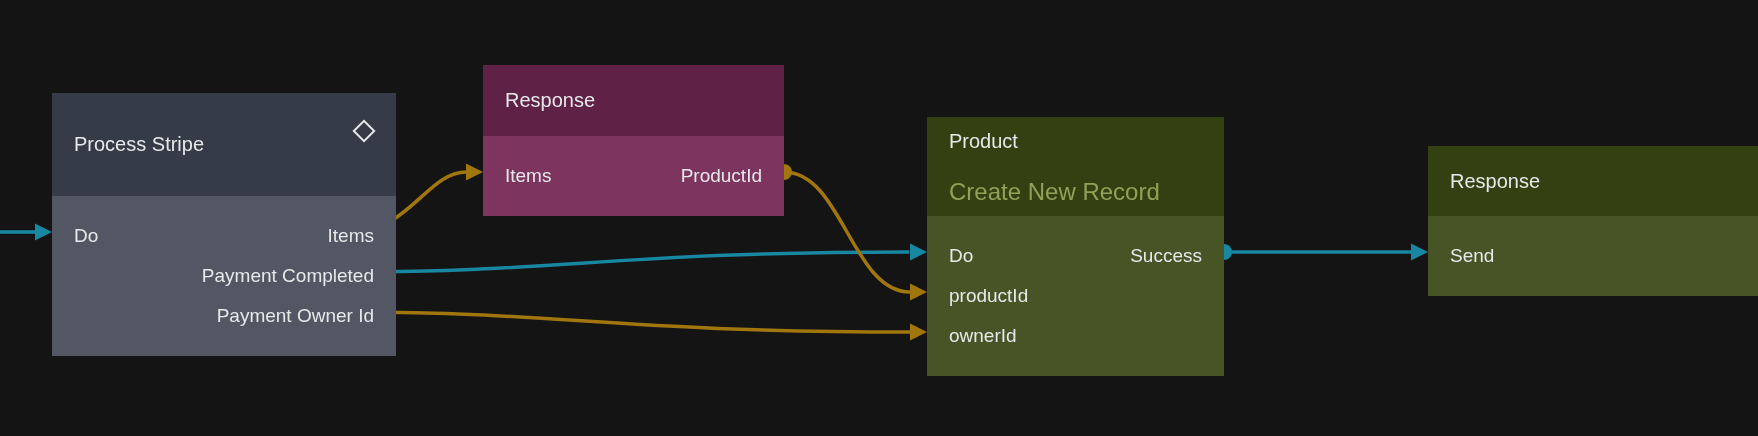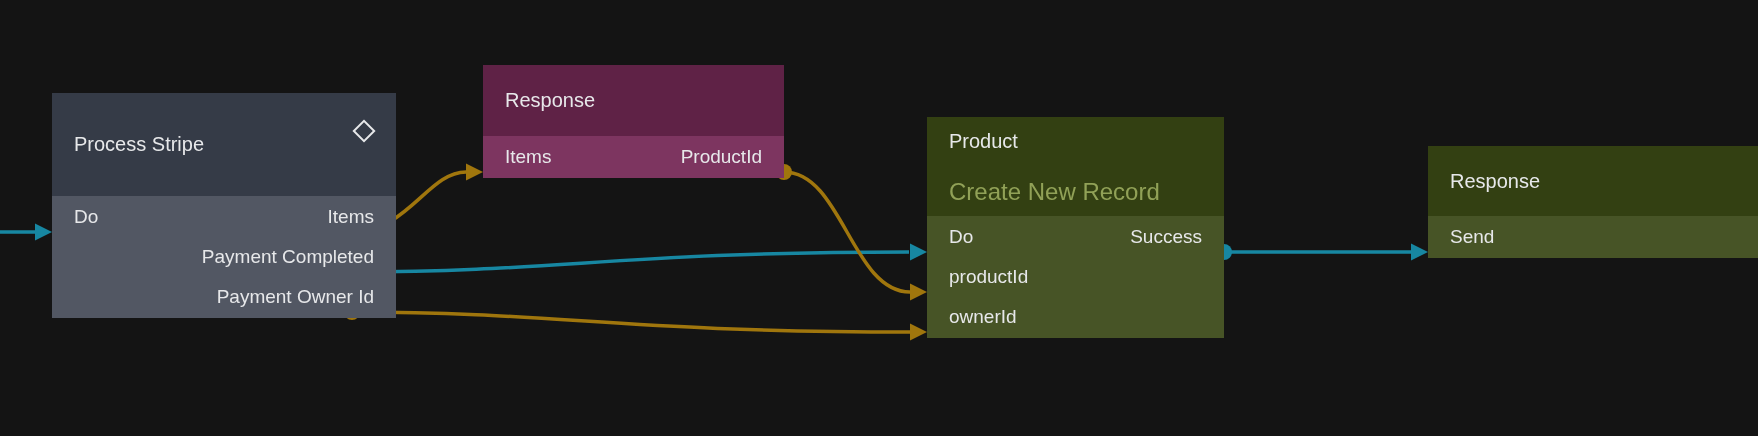--- a/index.html
+++ b/index.html
@@ -30,21 +30,21 @@
   .dot-gold{fill:var(--wire_gold);}
   .dot-teal{fill:var(--wire_teal);}
 
   .node{position:absolute;cursor:grab;}
   .node-header{
     display:flex;flex-direction:column;justify-content:center;
     padding:0 22px;position:relative;
   }
   .node-title{font-size:20px;line-height:27px;font-weight:500;color:var(--text_primary);white-space:nowrap;}
   .node-subtitle{font-size:24px;line-height:28px;font-weight:400;color:var(--subtitle_olive);white-space:nowrap;}
-  .node-body{padding:1px 0;text-align:right;}
+  .node-body{padding:20px 0;text-align:right;}
   .port-row{height:40px;display:flex;align-items:center;padding:0 22px;font-size:19px;}
   .port-row .spacer{flex:1;}
   .port-label{white-space:nowrap;color:var(--text_primary);}
 
   .node-trigger{left:52px;top:93px;width:344px;}
   .node-trigger .node-header{height:103px;background:var(--slate_header);}
   .node-trigger .node-body{background:var(--slate_body);}
 
   .node-function{left:483px;top:65px;width:301px;}
   .node-function .node-header{height:71px;background:var(--plum_header);}

